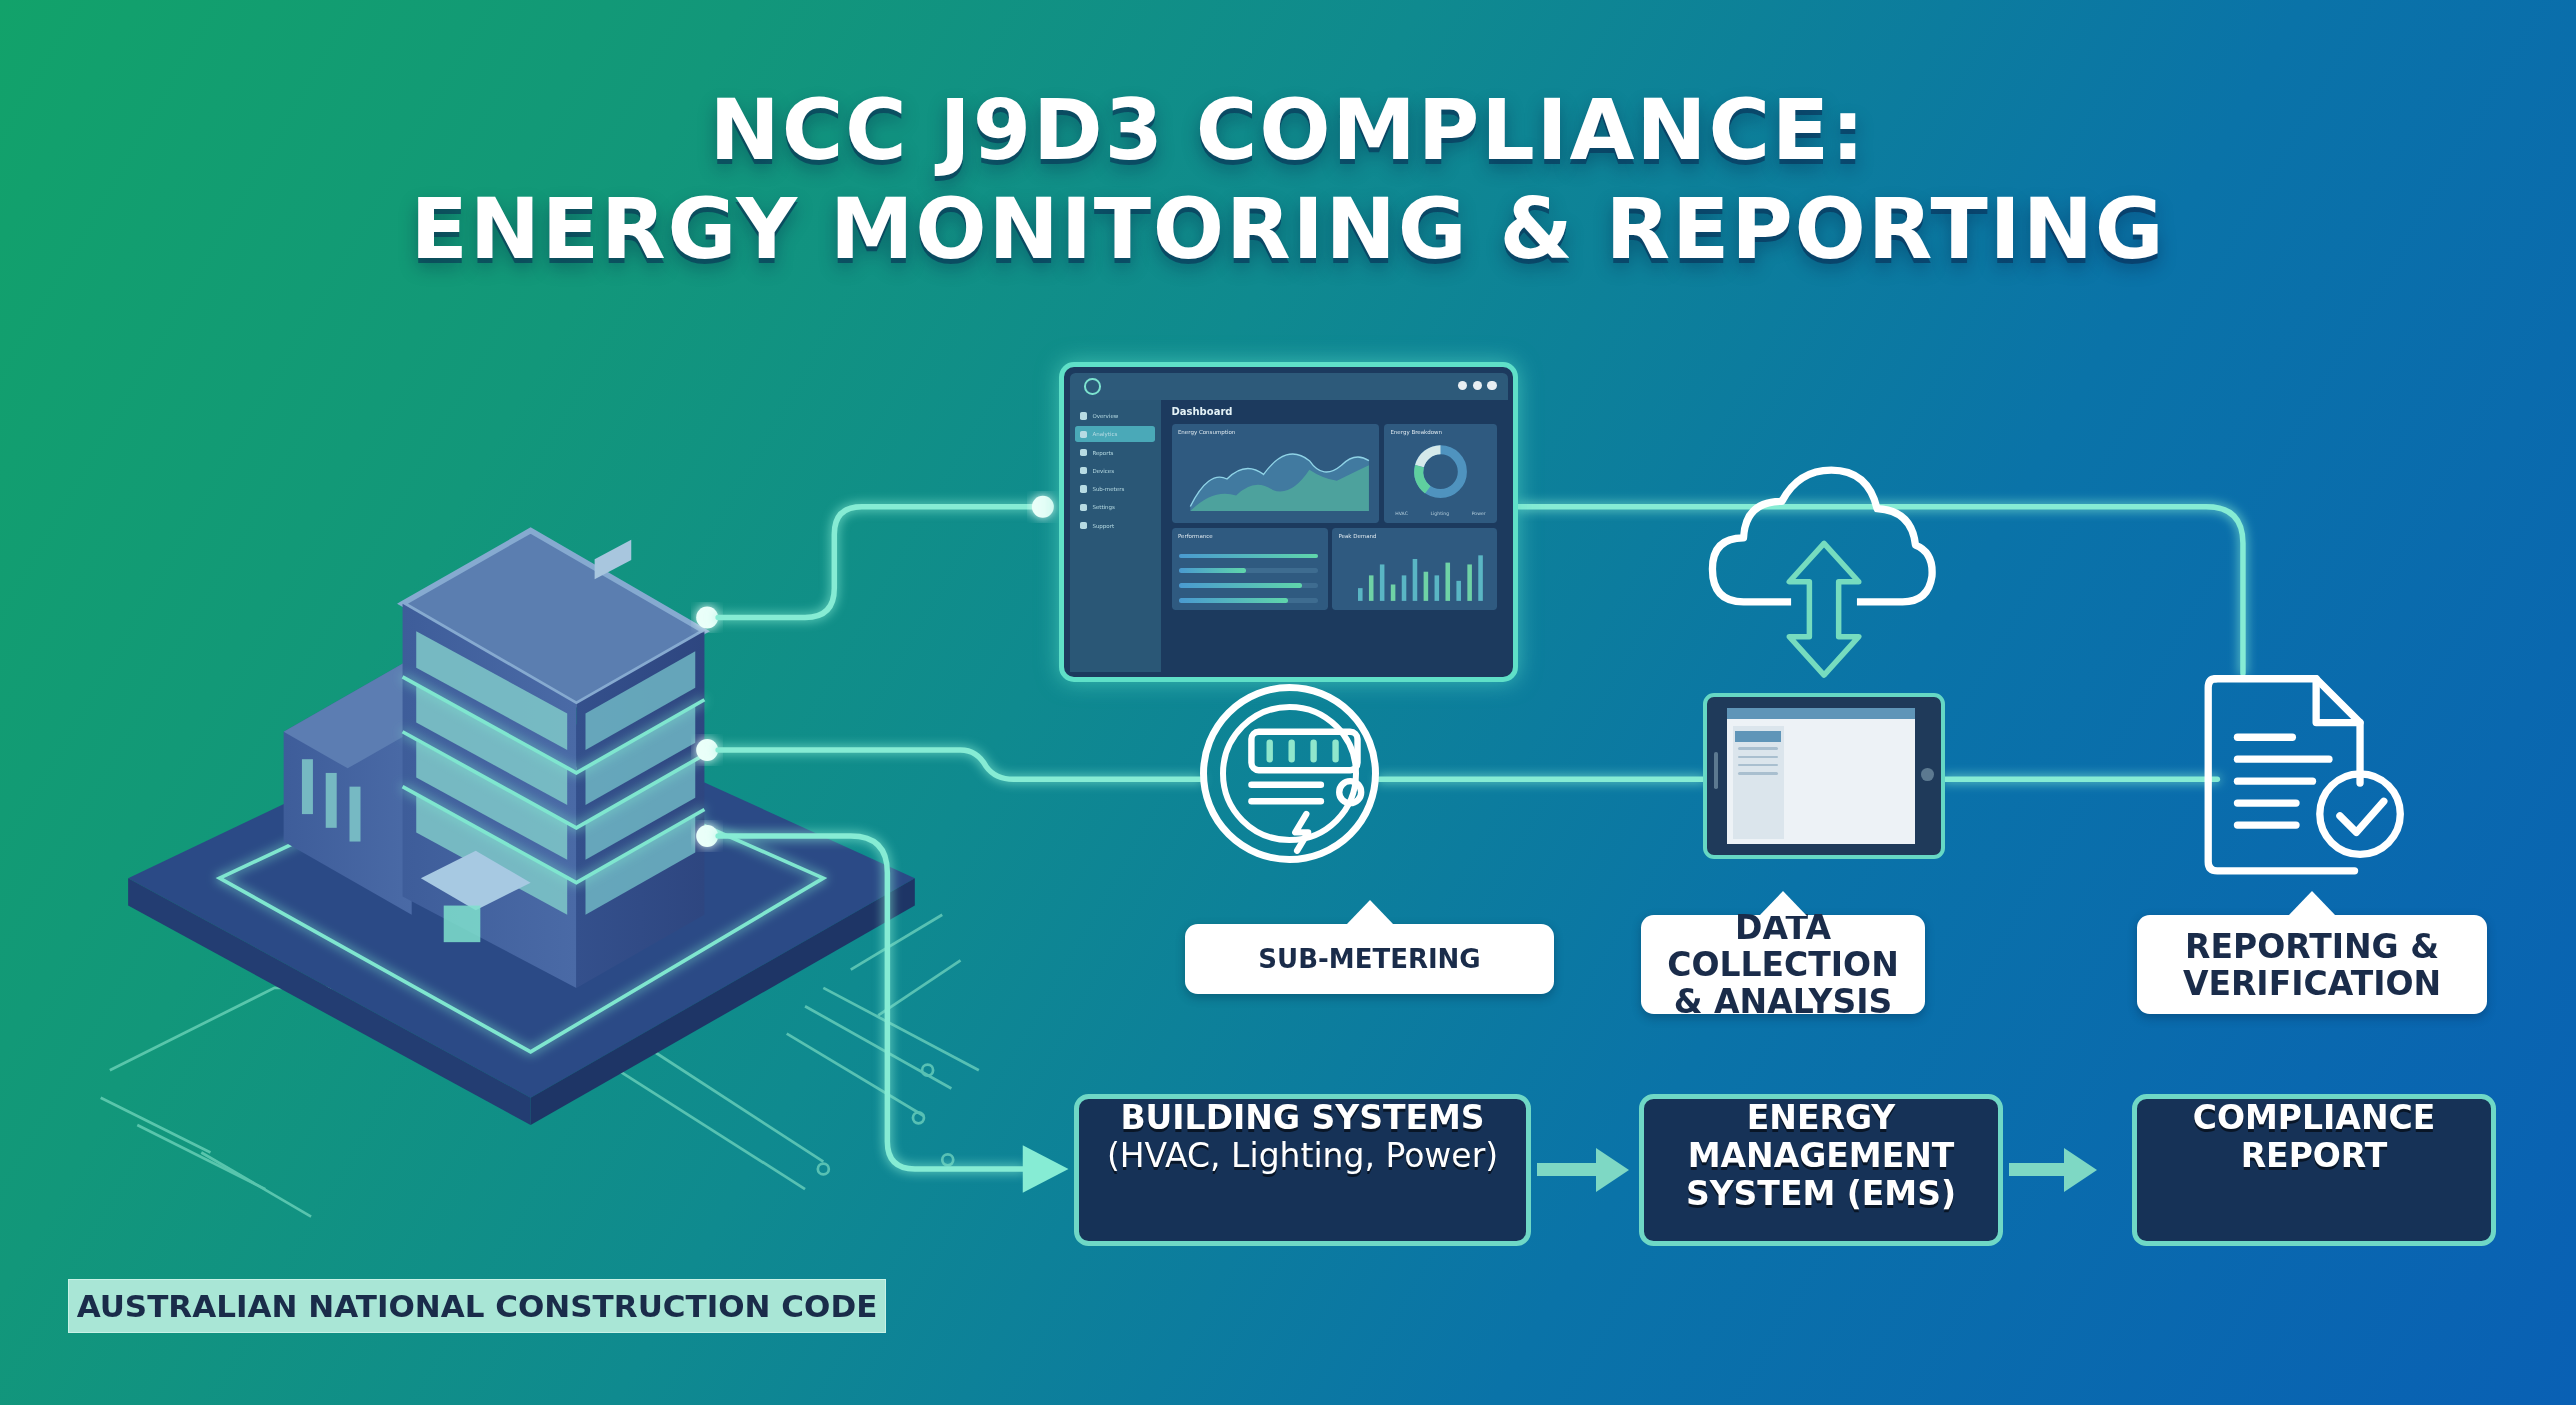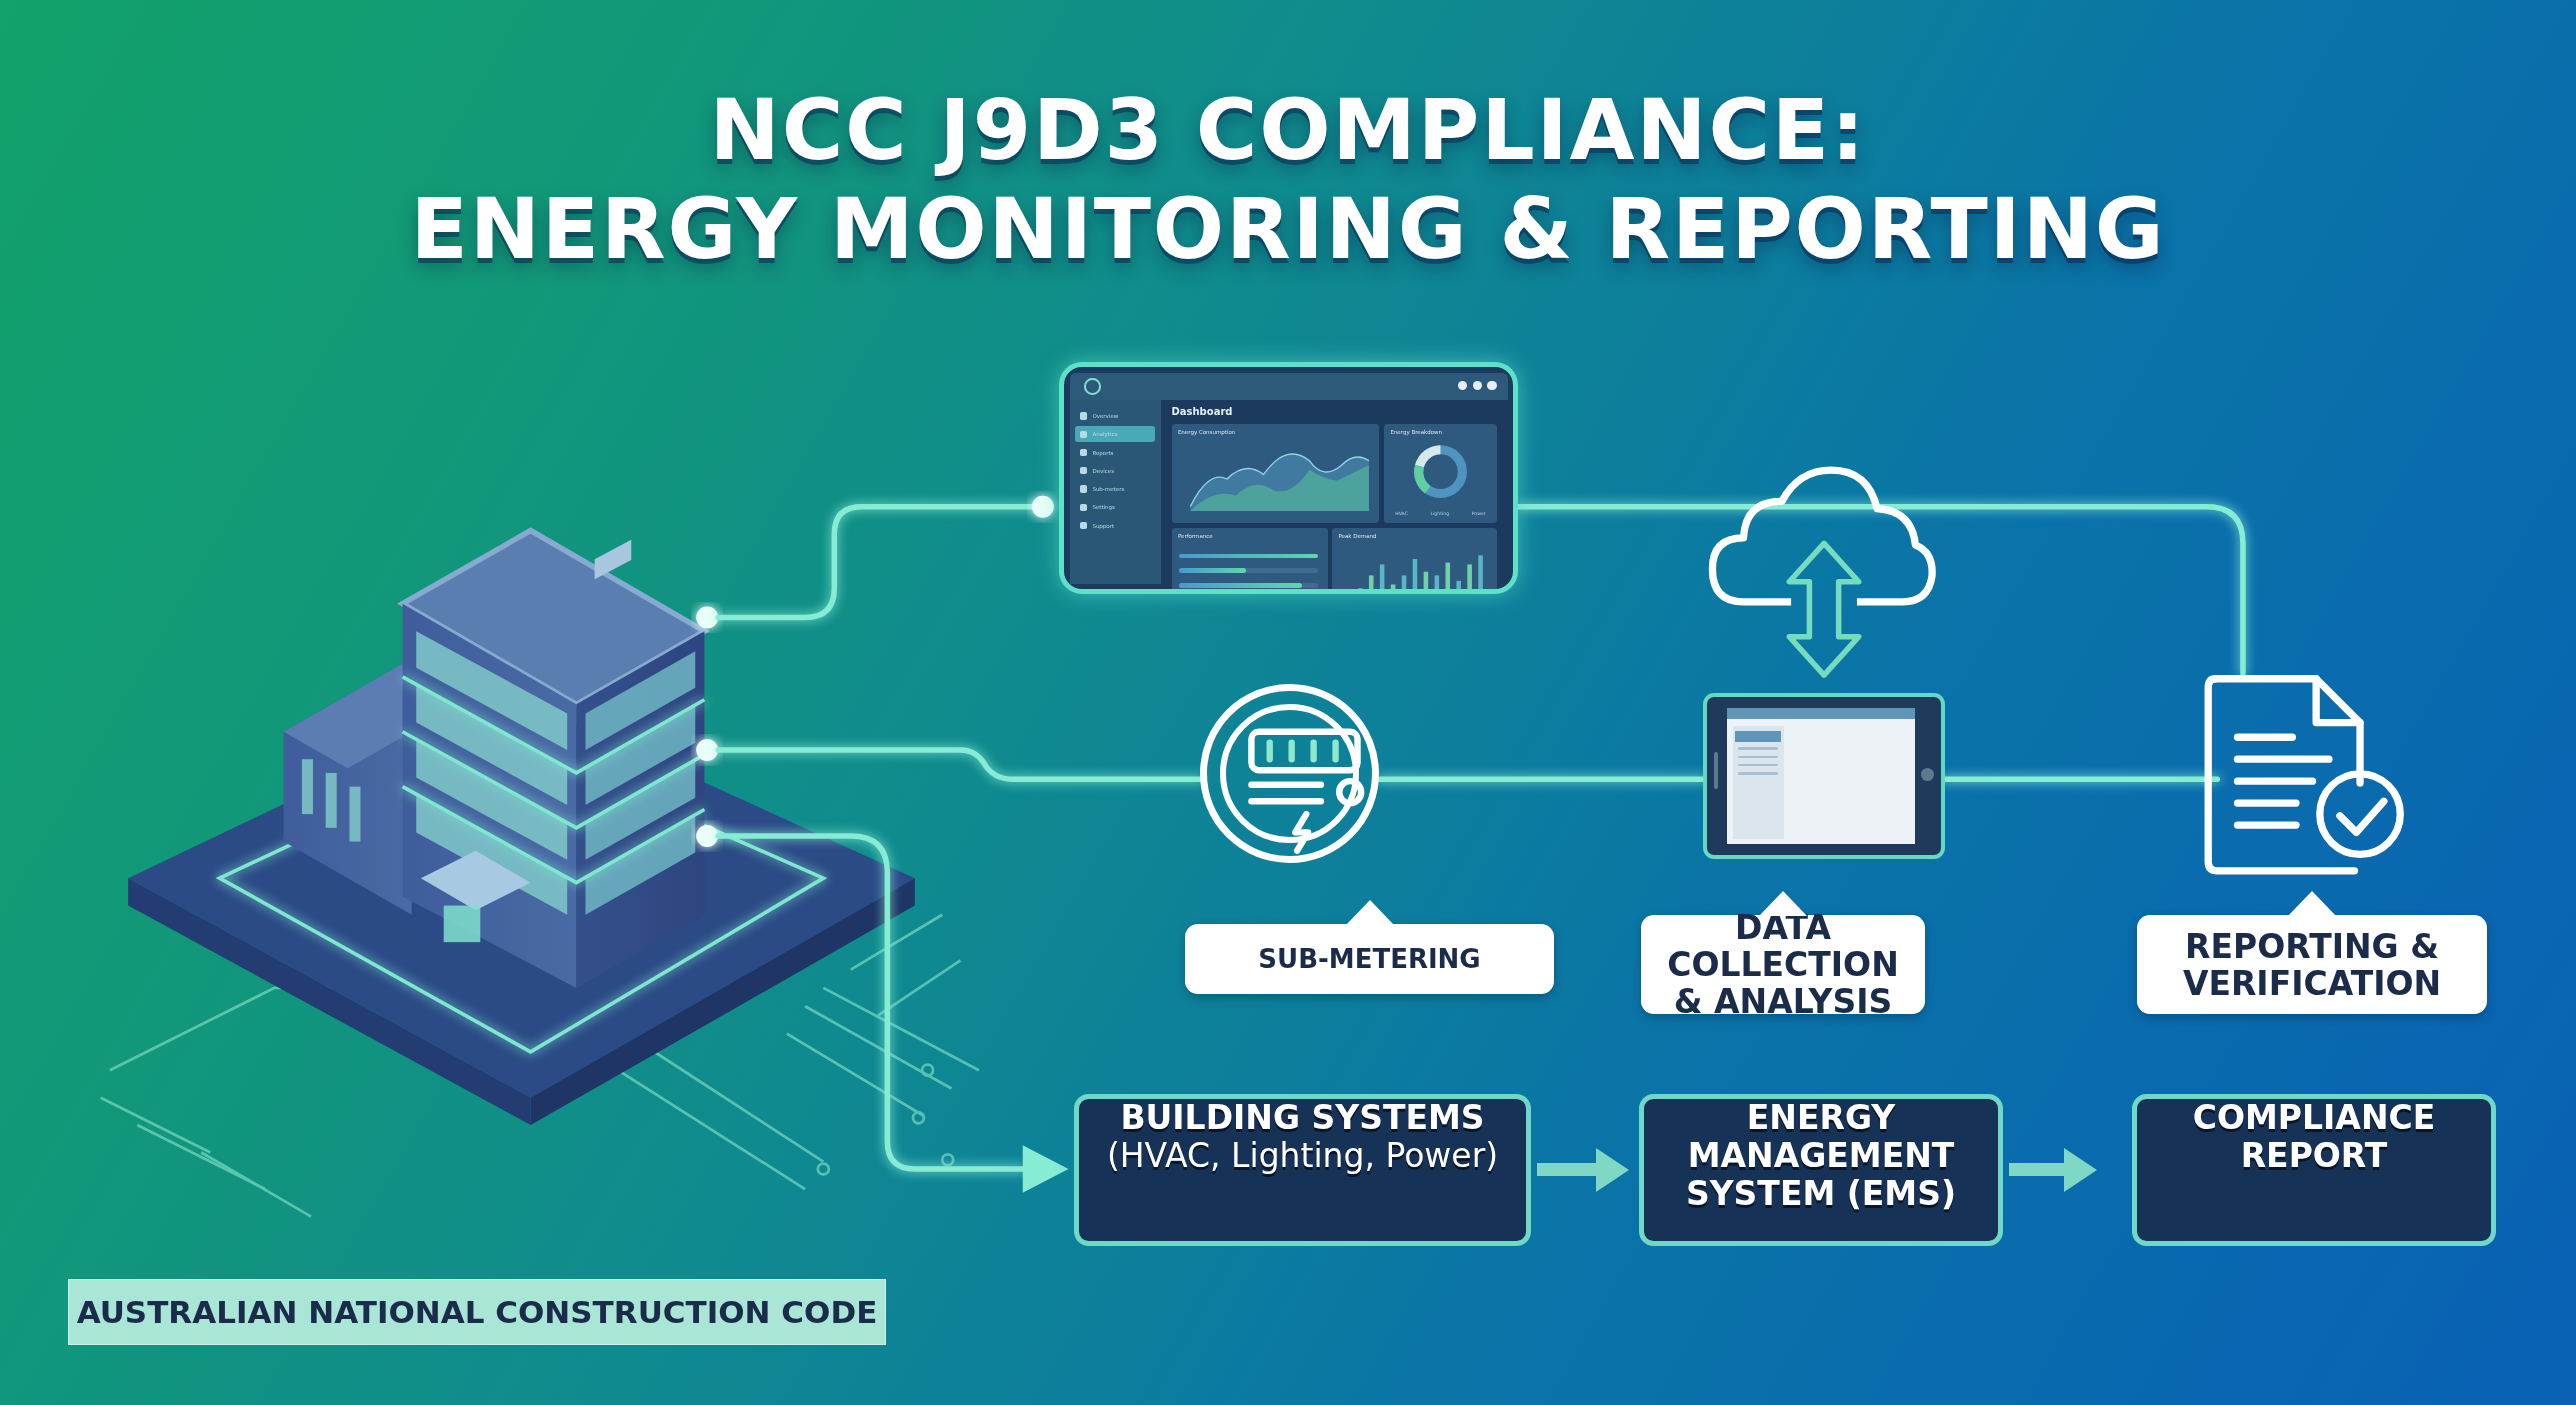--- a/index.html
+++ b/index.html
@@ -16,22 +16,22 @@
     color: #ffffff; font-weight: bold; font-size: 84px; line-height: 99px;
     letter-spacing: 1.8px;
     text-shadow: 0 4.6px 0 rgba(10,40,80,0.55), 0 9.1px 18.3px rgba(0,20,60,0.35);
   }
 
   
   svg.connectors { position: absolute; left: 0; top: 0; }
 
   
   .monitor {
-    position: absolute; left: 1059px; top: 362px; width: 459px; height: 232px;
-    border-radius: 23px; background: #1c3a5e;
+    position: absolute; left: 1059px; top: 362px; width: 459px; height: 320px;
+    border-radius: 15px; background: #1c3a5e;
     border: 5.5px solid #5fe0c8;
     box-shadow: 0 0 22px rgba(95,224,200,0.6);
     overflow: hidden;
   }
   .mon-topbar { position: absolute; left: 5.5px; top: 5.5px; right: 5.5px; height: 27.4px; background: #2d5a7a; border-radius: 5.5px 5.5px 0 0; }
   .mon-logo { position: absolute; left: 14.6px; top: 5.5px; width: 16.5px; height: 16.5px; border-radius: 50%; border: 2.7px solid #7de3cf; }
   .mon-dots { position: absolute; right: 11px; top: 8.2px; display: flex; gap: 5.5px; }
   .mon-dot { width: 9.1px; height: 9.1px; border-radius: 50%; background: #e8eef2; }
   .mon-side { position: absolute; left: 5.5px; top: 33px; width: 91px; bottom: 5.5px; background: #2a5776; }
   .mon-side-item { height: 15.6px; margin: 2.7px 5.5px; border-radius: 2.7px; display: flex; align-items: center; gap: 5.5px; padding-left: 4.6px; }
@@ -98,21 +98,21 @@
   }
   .flow-arrow .shaft { height: 12.8px; background: #7ed8c4; }
   .flow-arrow .head {
     width: 0; height: 0;
     border-top: 22px solid transparent; border-bottom: 22px solid transparent;
     border-left: 33px solid #7ed8c4;
   }
 
   
   .footer-badge {
-    position: absolute; left: 68px; top: 1279px; width: 818px; height: 66px;
+    position: absolute; left: 68px; top: 1279px; width: 818px; height: 54px;
     background: #a9e6d6; border: 1.8px solid #c8f2e6;
     color: #1a2c4a; font-weight: bold; font-size: 31px;
     display: flex; align-items: center; justify-content: center;
   }
 </style>
 </head>
 <body>
 
 <div class="title">
   <div>NCC J9D3 COMPLIANCE:</div>

